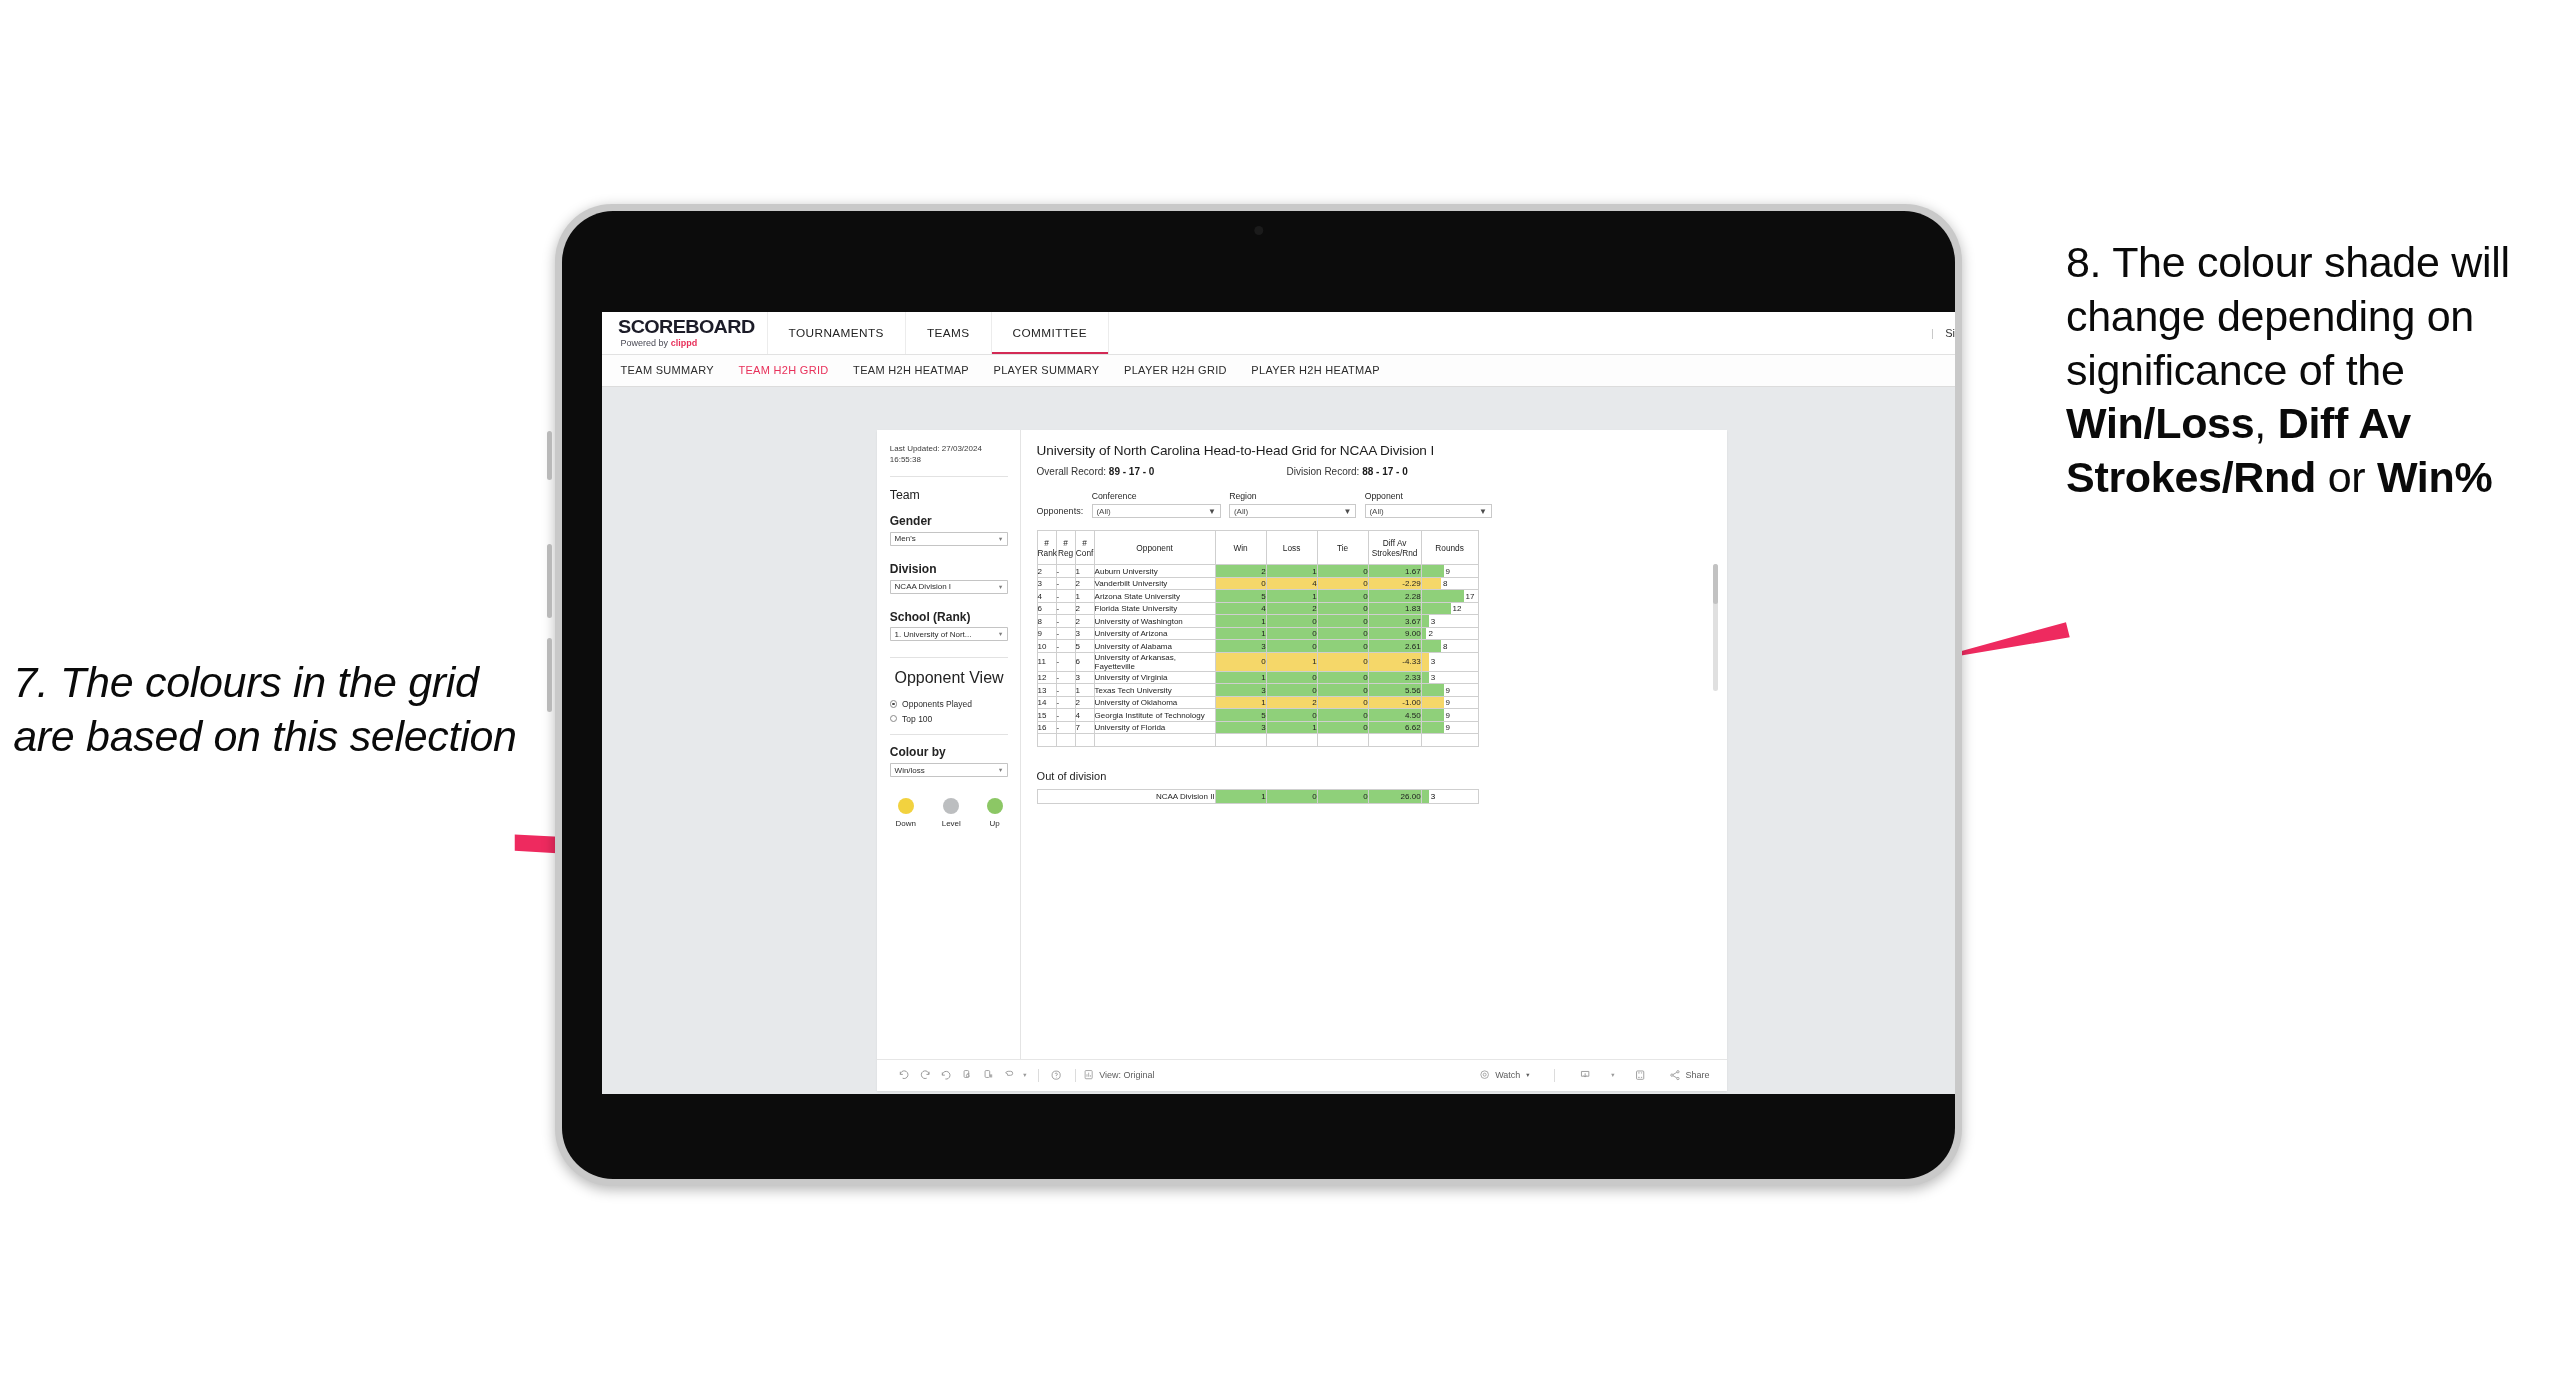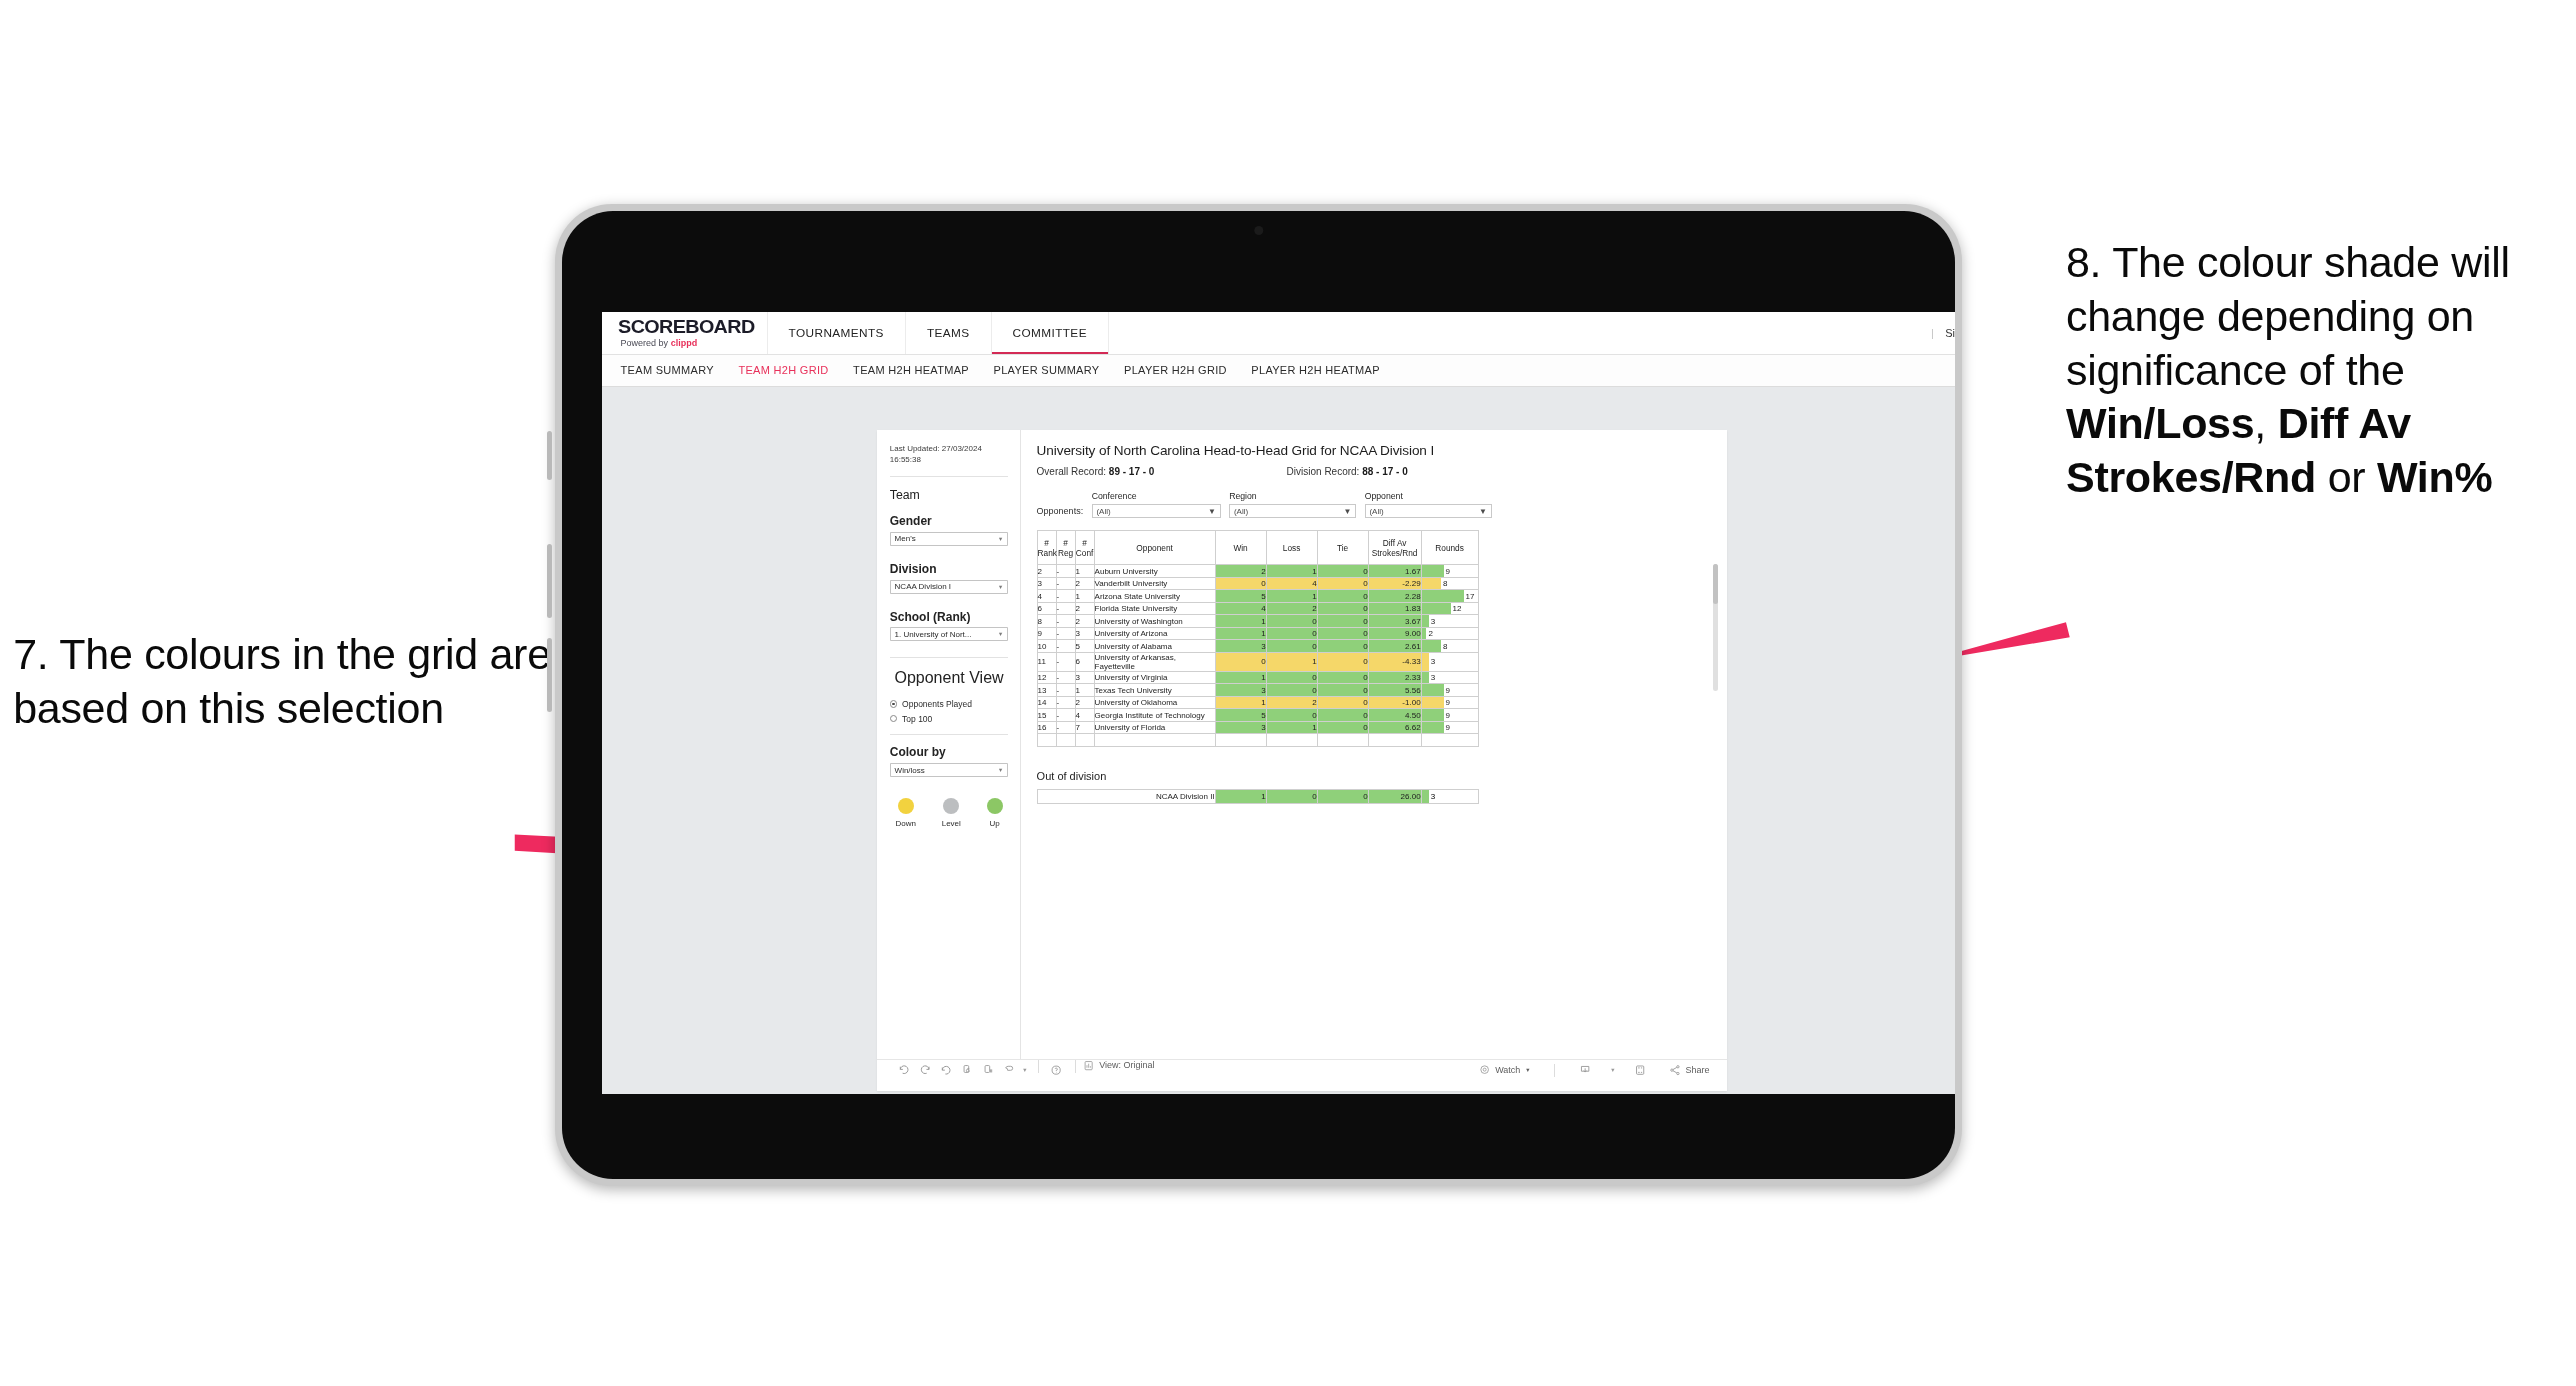--- a/index.html
+++ b/index.html
@@ -14,21 +14,21 @@
   
   .annot {
     position: absolute;
     color: #0a0a0a;
     font-family: "Liberation Sans", sans-serif;
     font-size: 43px;
     line-height: 1.25;
     letter-spacing: -0.3px;
   }
   .annot b { font-weight: 700; }
-  #annot-left  { left: 13.2px;   top: 628px;  width: 538px; }
+  #annot-left  { left: 13.2px;   top: 656px;  width: 538px; font-style: italic; }
   #annot-right { left: 2066px; top: 236px;  width: 510px; }
 
   .arrow-svg { position: absolute; left: 0; top: 0; width: 2576px; height: 1386px; pointer-events: none; }
 
   
   #tablet {
     position: absolute;
     left: 555px; top: 204px;
     width: 1407px; height: 982px;
     background: #c9c9c9;
@@ -175,21 +175,21 @@
   table.ood { border-collapse:collapse; table-layout:fixed; width:421px; font-size:8px; margin-top:7.6px; }
   table.ood td { border:0.9px solid #cfcfcf; height:14px; padding:0; }
   td.ood-name { width:178px; text-align:right; padding-right:3.8px; background:#fff; color:#1d1d1d; }
   td.ood-v { width:51px; text-align:right; padding-right:3.8px; background:#8fd07a; color:#1d1d1d; }
   td.ood-d { width:53px; text-align:right; padding-right:3.8px; background:#8fd07a; color:#1d1d1d; }
   td.ood-r { width:57px; position:relative; background:#fff; }
 
   
   #viz-toolbar {
     height:32px; border-top:0.9px solid #e6e6e6; background:#fff;
-    display:flex; align-items:flex-start; padding:0 17px; gap:0;
+    display:flex; align-items:center; padding:0 17px; gap:0;
     font-size:9px; color:#6c6c6c;
   }
   .tb-ico { width:21px; height:21px; display:flex; align-items:center; justify-content:center; color:#9a9a9a; cursor:pointer; }
   .tb-div { width:0.9px; height:13.2px; background:#dcdcdc; margin:0 7.6px; }
   .tb-item { display:flex; align-items:center; gap:4.7px; cursor:pointer; color:#5d5d5d; }
   #tb-right { margin-left:auto; display:flex; align-items:center; gap:12px; }
 </style>
 </head>
 <body>
 

